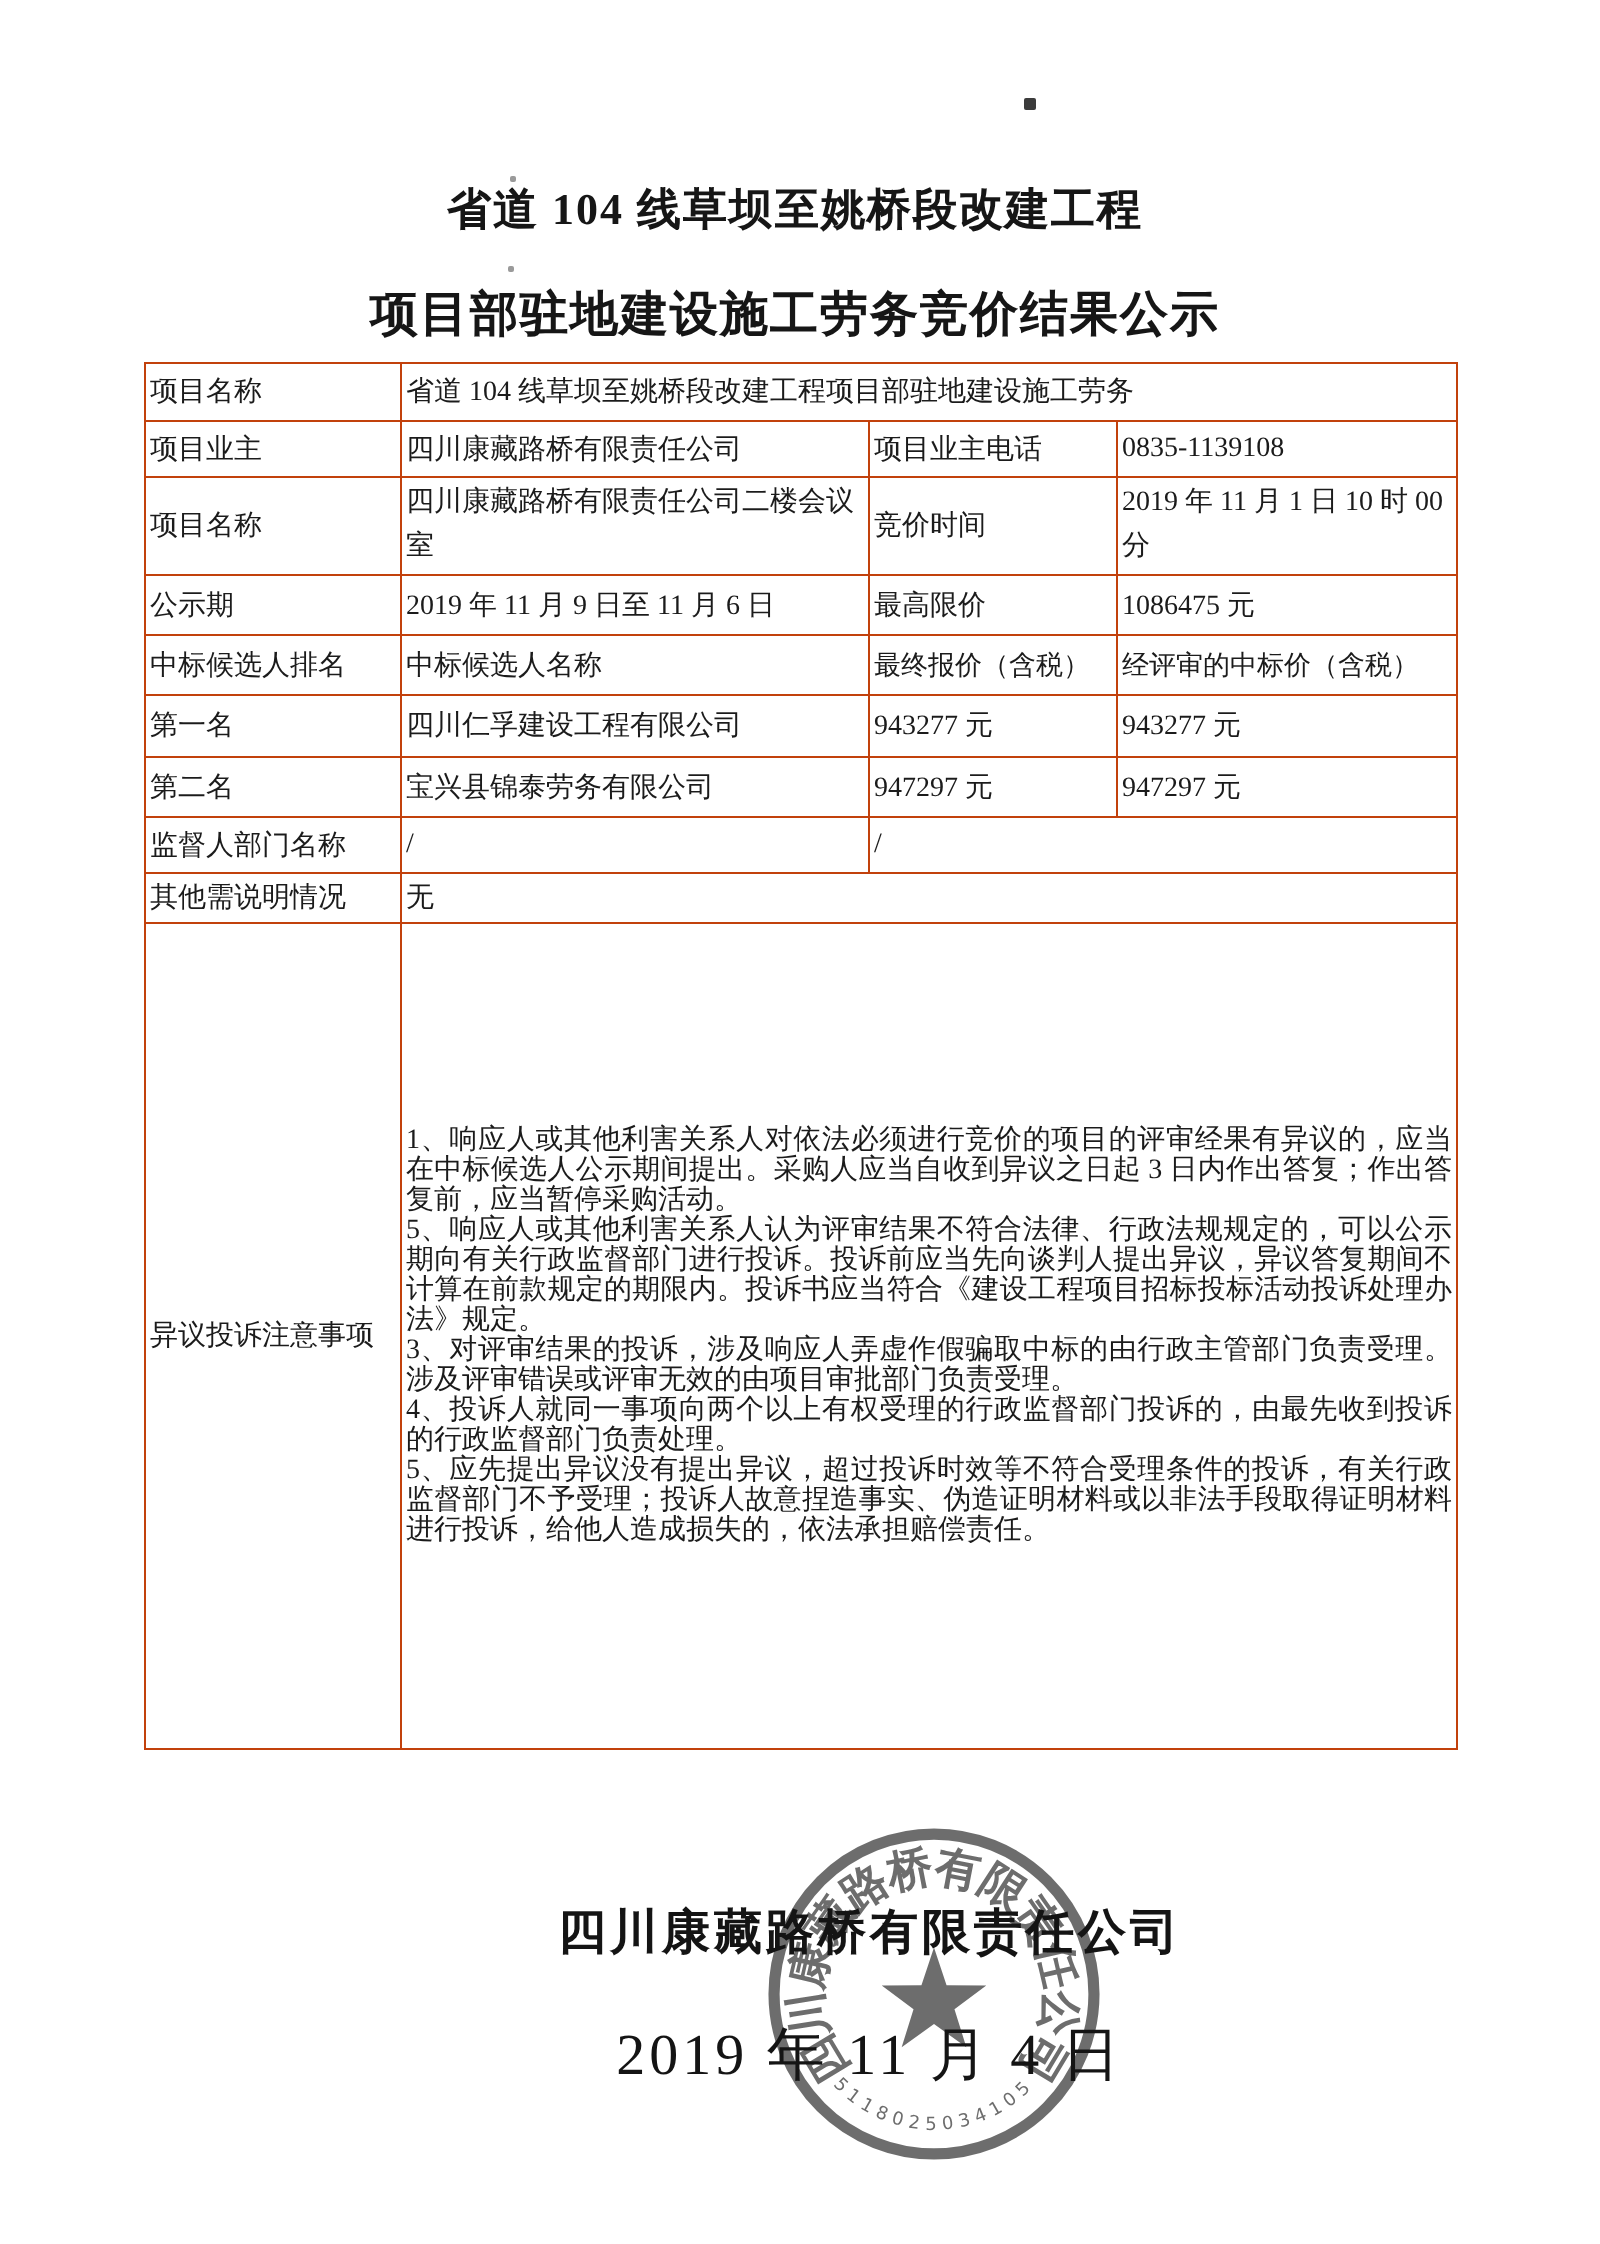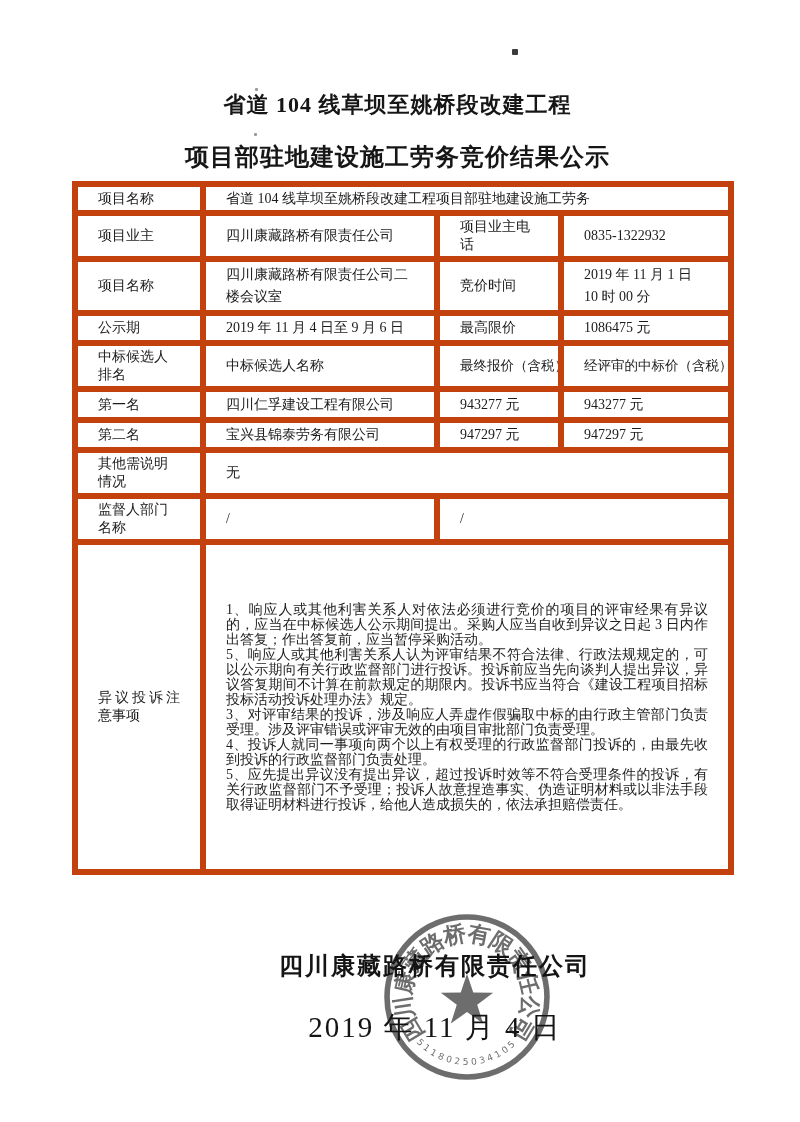--- a/index.html
+++ b/index.html
@@ -13,21 +13,21 @@
     font-weight:bold;color:#161616;letter-spacing:1px;
   }
   #title1{top:90px;font-size:22px;}
   #title2{top:141px;font-size:24px;}
   table.doc{
     position:absolute;left:72px;top:181px;width:656px;height:694px;
     border-collapse:collapse;table-layout:fixed;
     font-size:14px;color:#1b1b1b;
   }
   table.doc td{
-    border:6px solid #c2410c;padding:2px 20px;vertical-align:middle;
+    border:1px solid #c2410c;padding:2px 2px;vertical-align:middle;
     overflow:hidden;
     margin-left:32px;
   }
   td.lbl{padding-left:9px;}
   td.price-h{padding:2px 5px;}
   td.notice-label{vertical-align:middle;text-align:justify;text-justify:inter-ideograph;padding:0 9px;}
   td.notice-body{vertical-align:top;padding:6px 10px 4px 10px;}
   .notice-body p{
     margin:0;line-height:15px;text-align:justify;text-justify:inter-ideograph;
   }
@@ -59,31 +59,31 @@
   </colgroup>
   <tbody>
       <tr style="height:29px">
     <td class="lbl">项目名称</td>
     <td colspan="3">省道 104 线草坝至姚桥段改建工程项目部驻地建设施工劳务</td>
   </tr>
   <tr style="height:28px">
     <td class="lbl">项目业主</td>
     <td>四川康藏路桥有限责任公司</td>
     <td>项目业主电话</td>
-    <td>0835-1322932</td>
+    <td>0835-1139108</td>
   </tr>
   <tr style="height:47px">
     <td class="lbl">项目名称</td>
     <td style="line-height:22px">四川康藏路桥有限责任公司二楼会议室</td>
     <td>竞价时间</td>
     <td style="line-height:22px">2019 年 11 月 1 日 10 时 00 分</td>
   </tr>
   <tr style="height:30px">
     <td class="lbl">公示期</td>
-    <td>2019 年 11 月 4 日至 9 月 6 日</td>
+    <td>2019 年 11 月 9 日至 11 月 6 日</td>
     <td>最高限价</td>
     <td>1086475 元</td>
   </tr>
   <tr style="height:30px">
     <td class="lbl">中标候选人排名</td>
     <td>中标候选人名称</td>
     <td class="price-h" style="font-size:13.5px;white-space:nowrap">最终报价（含税）</td>
     <td class="price-h" style="font-size:13.5px;white-space:nowrap">经评审的中标价（含税）</td>
   </tr>
   <tr style="height:31px">
@@ -91,28 +91,28 @@
     <td>四川仁孚建设工程有限公司</td>
     <td>943277 元</td>
     <td>943277 元</td>
   </tr>
   <tr style="height:30px">
     <td class="lbl">第二名</td>
     <td>宝兴县锦泰劳务有限公司</td>
     <td>947297 元</td>
     <td>947297 元</td>
   </tr>
-  <tr style="height:25px">
-    <td class="lbl">其他需说明情况</td>
-    <td colspan="3">无</td>
-  </tr>
   <tr style="height:28px">
     <td class="lbl">监督人部门名称</td>
     <td>/</td>
     <td colspan="2">/</td>
+  </tr>
+  <tr style="height:25px">
+    <td class="lbl">其他需说明情况</td>
+    <td colspan="3">无</td>
   </tr>
   <tr>
     <td class="notice-label">异议投诉注意事项</td>
     <td colspan="3" class="notice-body">
       <p>1、响应人或其他利害关系人对依法必须进行竞价的项目的评审经果有异议的，应当在中标候选人公示期间提出。采购人应当自收到异议之日起 3 日内作出答复；作出答复前，应当暂停采购活动。</p>
       <p>5、响应人或其他利害关系人认为评审结果不符合法律、行政法规规定的，可以公示期向有关行政监督部门进行投诉。投诉前应当先向谈判人提出异议，异议答复期间不计算在前款规定的期限内。投诉书应当符合《建设工程项目招标投标活动投诉处理办法》规定。</p>
       <p>3、对评审结果的投诉，涉及响应人弄虚作假骗取中标的由行政主管部门负责受理。涉及评审错误或评审无效的由项目审批部门负责受理。</p>
       <p>4、投诉人就同一事项向两个以上有权受理的行政监督部门投诉的，由最先收到投诉的行政监督部门负责处理。</p>
       <p>5、应先提出异议没有提出异议，超过投诉时效等不符合受理条件的投诉，有关行政监督部门不予受理；投诉人故意捏造事实、伪造证明材料或以非法手段取得证明材料进行投诉，给他人造成损失的，依法承担赔偿责任。</p>
     </td>

